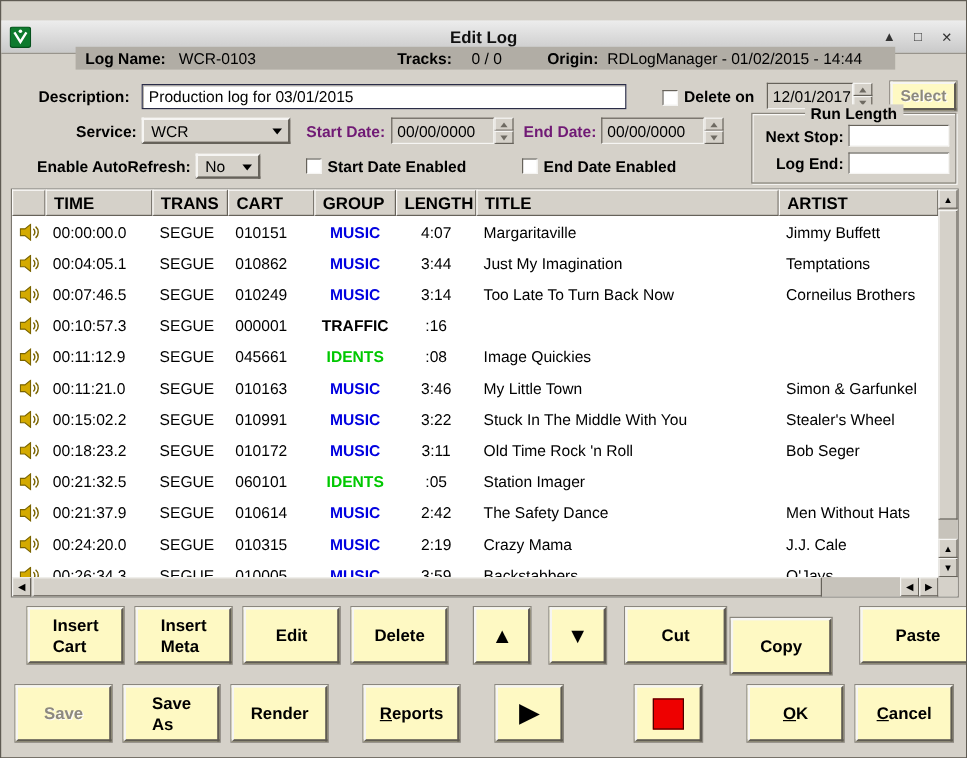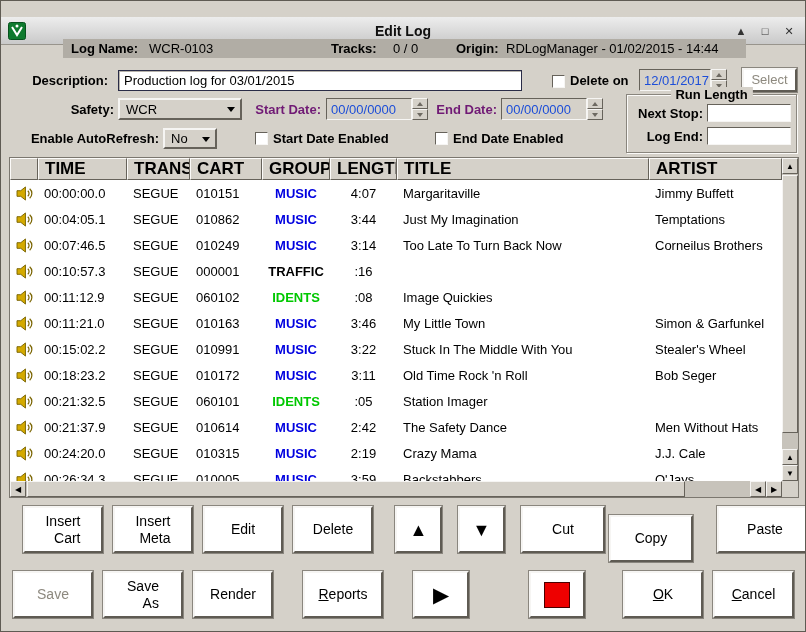--- a/index.html
+++ b/index.html
@@ -35,59 +35,59 @@
                 padding:0 5px; line-height:19px; white-space:nowrap; overflow:hidden; }
 
   .combo { position:absolute; background:#d5d1c9; border:2px solid;
            border-color:#f6f5f3 #66625a #66625a #f6f5f3; font-size:13px; color:#000;
            display:flex; align-items:center; padding:0 18px 0 6px; white-space:nowrap; }
   .combo .arr { position:absolute; right:5px; top:50%; margin-top:-2px; width:0; height:0;
                 border:4px solid transparent; border-top:5px solid #000; }
 
   .spin { position:absolute; display:flex; }
   .spin .val { flex:1; border:1px solid; border-color:#66625a #f6f5f3 #f6f5f3 #66625a;
-               background:#d5d1c9; color:#1d4ed8; font-size:13px; display:flex;
+               background:#d5d1c9; color:#000000; font-size:13px; display:flex;
                align-items:center; padding:0 4px; white-space:nowrap; overflow:hidden; }
   .spin .btns { width:16px; display:flex; flex-direction:column; }
   .spin .sb { flex:1; background:#d5d1c9; border:1px solid;
               border-color:#f6f5f3 #66625a #66625a #f6f5f3;
               display:flex; align-items:center; justify-content:center; }
   .sb .t { width:0; height:0; border:3px solid transparent; }
   .sb.up .t { border-bottom:4px solid #6e6a62; margin-top:-3px; }
   .sb.dn .t { border-top:4px solid #6e6a62; margin-bottom:-3px; }
 
   .cb { position:absolute; width:13px; height:13px; background:#fff; border:1px solid;
         border-color:#66625a #f6f5f3 #f6f5f3 #66625a; }
 
   .groupbox { position:absolute; border:1px solid #89857d;
               box-shadow: inset 1px 1px 0 #fbfaf8, 1px 1px 0 #fbfaf8; }
   .groupbox .legend { position:absolute; top:-8px; left:50%; transform:translateX(-50%);
                       background:#d5d1c9; padding:0 5px; font-size:13px; font-weight:bold; }
   .ro-field { position:absolute; background:#fff; border:1px solid;
               border-color:#66625a #f6f5f3 #f6f5f3 #66625a; }
 
   
-  .btn { position:absolute; background:#ffffff; border:2px solid;
+  .btn { position:absolute; background:#fef9c3; border:2px solid;
          border-color:#f6f5f3 #5f5b53 #5f5b53 #f6f5f3; box-shadow:0 0 0 1px #8a867e;
-         font-weight:normal; font-size:14px; color:#000; display:flex; align-items:center;
-         justify-content:center; text-align:right; white-space:pre-line; line-height:1.15;
+         font-weight:bold; font-size:14px; color:#000; display:flex; align-items:center;
+         justify-content:center; text-align:left; white-space:pre-line; line-height:1.15;
          cursor:default; }
   .btn.small { font-size:13px; }
   .btn.dis { color:#8d897f; text-shadow:1px 1px 0 #fdfcfa; }
   .btn .u { text-decoration:underline; }
   .tri { font-size:18px; line-height:1; color:#000; }
   .tri.play { font-size:21px; }
   .stopsq { width:26px; height:26px; background:#ee0000; border:1px solid #4a0000; }
 
   
   .table-frame { position:absolute; left:8px; top:156px; width:790px; height:341px;
                  background:#fff; border:1px solid #7b776f; }
   .thead { position:absolute; left:0; top:0; width:772px; height:22px; display:flex; }
   .th { background:#d5d1c9; border:1px solid; border-color:#fcfbf9 #66625a #66625a #fcfbf9;
-        font-weight:bold; font-size:17px; display:flex; align-items:center; padding-left:6px;
+        font-weight:bold; font-size:14px; display:flex; align-items:center; padding-left:6px;
         white-space:nowrap; overflow:hidden; }
   .tbody { position:absolute; left:0; top:22px; width:772px; height:301px; overflow:hidden;
            background:#fff; }
   .tr { display:flex; height:26px; align-items:center; }
   .td { font-size:13px; color:#000; display:flex; align-items:center; padding-left:6px;
         white-space:nowrap; overflow:hidden; height:26px; }
   .c0 { width:28px;  padding:0; justify-content:center; }
   .c1 { width:89px; }
   .c2 { width:63px; }
   .c3 { width:72px; }
@@ -161,21 +161,21 @@
       <span class="sb up">
           <span class="t"></span>
         </span>
       <span class="sb dn">
           <span class="t"></span>
         </span>
     </span>
   </div>
   <div class="btn small dis" style="left:741px; top:67px; width:55px; height:24px">Select</div>
 
-  <div class="lbl r" style="left:10px; top:101px; width:103px">Safety:</div>
+  <div class="lbl r" style="left:10px; top:101px; width:103px">Service:</div>
   <div class="combo" style="left:117px; top:97px; width:124px; height:22px">
     <span>WCR</span>
     <span class="arr"></span>
   </div>
 
   <div class="lbl r dis" style="left:240px; top:101px; width:80px">Start Date:</div>
   <div class="spin" style="left:325px; top:97px; width:102px; height:22px">
     <span class="val">00/00/0000</span>
     <span class="btns">
       <span class="sb up">
@@ -286,21 +286,21 @@
         <span class="td c7"></span>
       </div>
       <div class="tr">
         <span class="td c0">
             <svg class="spk">
               <use href="#spk-icon"></use>
             </svg>
           </span>
         <span class="td c1">00:11:12.9</span>
         <span class="td c2">SEGUE</span>
-        <span class="td c3">060102</span>
+        <span class="td c3">045661</span>
         <span class="td c4 gc" style="color: rgb(0, 200, 0);">IDENTS</span>
         <span class="td c5">:08</span>
         <span class="td c6">Image Quickies</span>
         <span class="td c7"></span>
       </div>
       <div class="tr">
         <span class="td c0">
             <svg class="spk">
               <use href="#spk-icon"></use>
             </svg>

